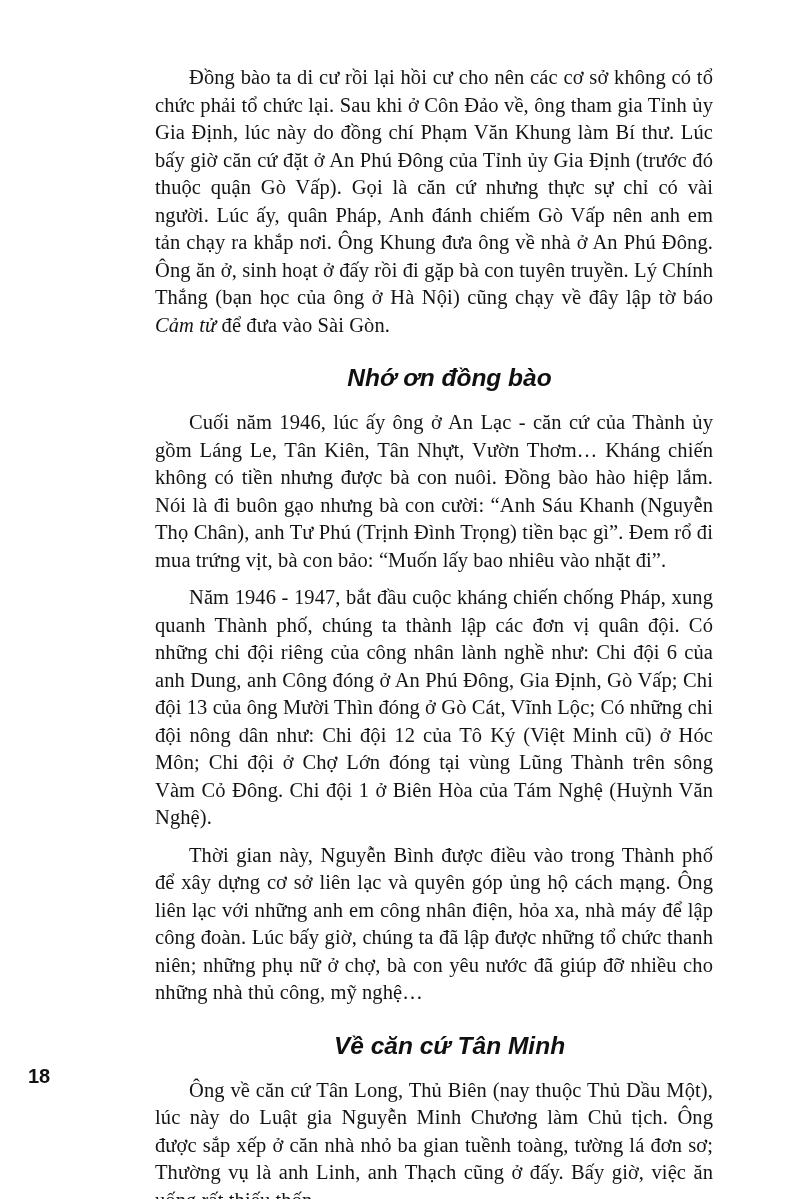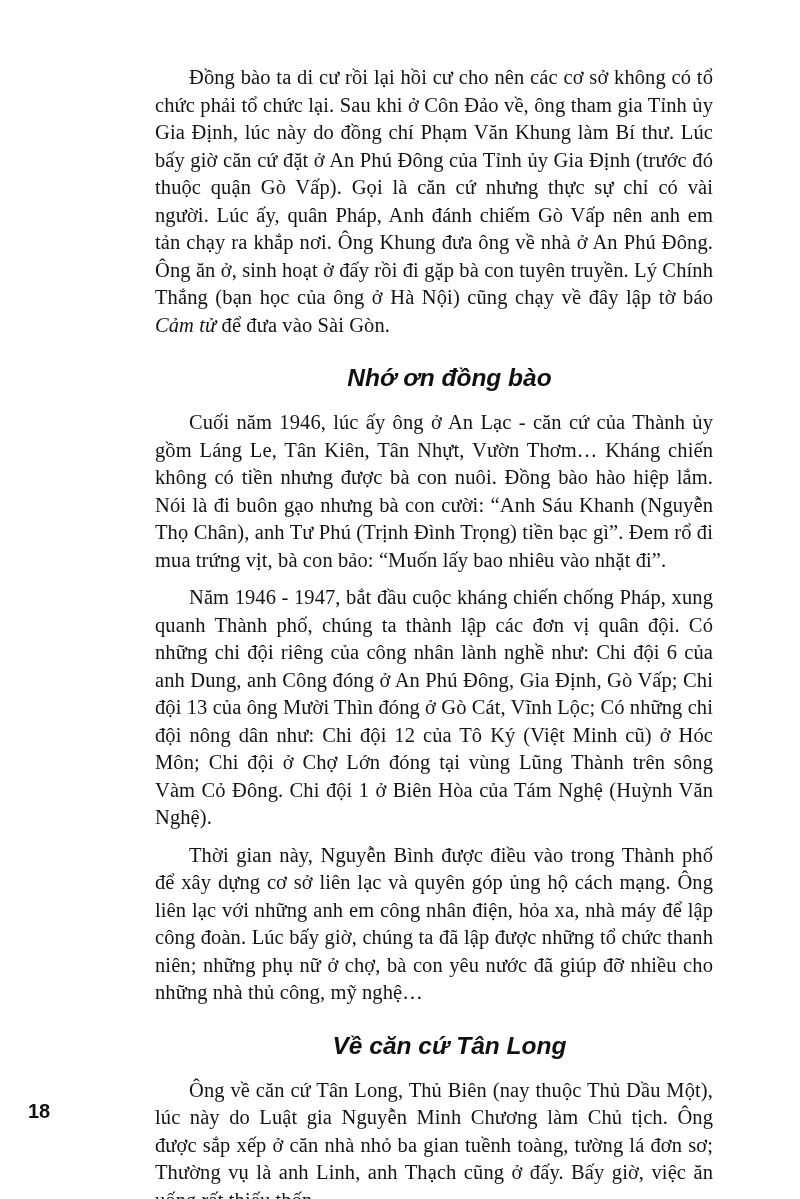--- a/index.html
+++ b/index.html
@@ -39,21 +39,21 @@
     font-style: italic;
     font-size: 24.5px;
     line-height: 30px;
     margin: 24px 0 16px 31px;
     color: #101010;
     text-align: center;
   }
   .page-number {
     position: absolute;
     left: 28px;
-    top: 1100px;
+    top: 1065px;
     font-family: "Liberation Sans", "DejaVu Sans", sans-serif;
     font-weight: bold;
     font-size: 20px;
     color: #111111;
   }
 </style>
 </head>
 <body>
 
 <div class="page">
@@ -63,21 +63,21 @@
     <p class="body-para"><span>Đồng bào ta di cư rồi lại hồi cư cho nên các cơ sở không có tổ chức phải tổ chức lại. Sau khi ở Côn Đảo về, ông tham gia Tỉnh ủy Gia Định, lúc này do đồng chí Phạm Văn Khung làm Bí thư. Lúc bấy giờ căn cứ đặt ở An Phú Đông của Tỉnh ủy Gia Định (trước đó thuộc quận Gò Vấp). Gọi là căn cứ nhưng thực sự chỉ có vài người. Lúc ấy, quân Pháp, Anh đánh chiếm Gò Vấp nên anh em tản chạy ra khắp nơi. Ông Khung đưa ông về nhà ở An Phú Đông. Ông ăn ở, sinh hoạt ở đấy rồi đi gặp bà con tuyên truyền. Lý Chính Thắng (bạn học của ông ở Hà Nội) cũng chạy về đây lập tờ báo </span><span class="italic-title">Cảm tử</span><span> để đưa vào Sài Gòn.</span></p>
 
     <h2 class="section-heading">Nhớ ơn đồng bào</h2>
 
     <p class="body-para">Cuối năm 1946, lúc ấy ông ở An Lạc - căn cứ của Thành ủy gồm Láng Le, Tân Kiên, Tân Nhựt, Vườn Thơm… Kháng chiến không có tiền nhưng được bà con nuôi. Đồng bào hào hiệp lắm. Nói là đi buôn gạo nhưng bà con cười: “Anh Sáu Khanh (Nguyễn Thọ Chân), anh Tư Phú (Trịnh Đình Trọng) tiền bạc gì”. Đem rổ đi mua trứng vịt, bà con bảo: “Muốn lấy bao nhiêu vào nhặt đi”.</p>
 
     <p class="body-para">Năm 1946 - 1947, bắt đầu cuộc kháng chiến chống Pháp, xung quanh Thành phố, chúng ta thành lập các đơn vị quân đội. Có những chi đội riêng của công nhân lành nghề như: Chi đội 6 của anh Dung, anh Công đóng ở An Phú Đông, Gia Định, Gò Vấp; Chi đội 13 của ông Mười Thìn đóng ở Gò Cát, Vĩnh Lộc; Có những chi đội nông dân như: Chi đội 12 của Tô Ký (Việt Minh cũ) ở Hóc Môn; Chi đội ở Chợ Lớn đóng tại vùng Lũng Thành trên sông Vàm Cỏ Đông. Chi đội 1 ở Biên Hòa của Tám Nghệ (Huỳnh Văn Nghệ).</p>
 
     <p class="body-para">Thời gian này, Nguyễn Bình được điều vào trong Thành phố để xây dựng cơ sở liên lạc và quyên góp ủng hộ cách mạng. Ông liên lạc với những anh em công nhân điện, hỏa xa, nhà máy để lập công đoàn. Lúc bấy giờ, chúng ta đã lập được những tổ chức thanh niên; những phụ nữ ở chợ, bà con yêu nước đã giúp đỡ nhiều cho những nhà thủ công, mỹ nghệ…</p>
 
-    <h2 class="section-heading">Về căn cứ Tân Long</h2>
+    <h2 class="section-heading">Về căn cứ Tân Minh</h2>
 
     <p class="body-para">Ông về căn cứ Tân Long, Thủ Biên (nay thuộc Thủ Dầu Một), lúc này do Luật gia Nguyễn Minh Chương làm Chủ tịch. Ông được sắp xếp ở căn nhà nhỏ ba gian tuềnh toàng, tường lá đơn sơ; Thường vụ là anh Linh, anh Thạch cũng ở đấy. Bấy giờ, việc ăn uống rất thiếu thốn,</p>
 
   </div>
 
   <div class="page-number">18</div>
 
 </div>
 
 </body></html>

